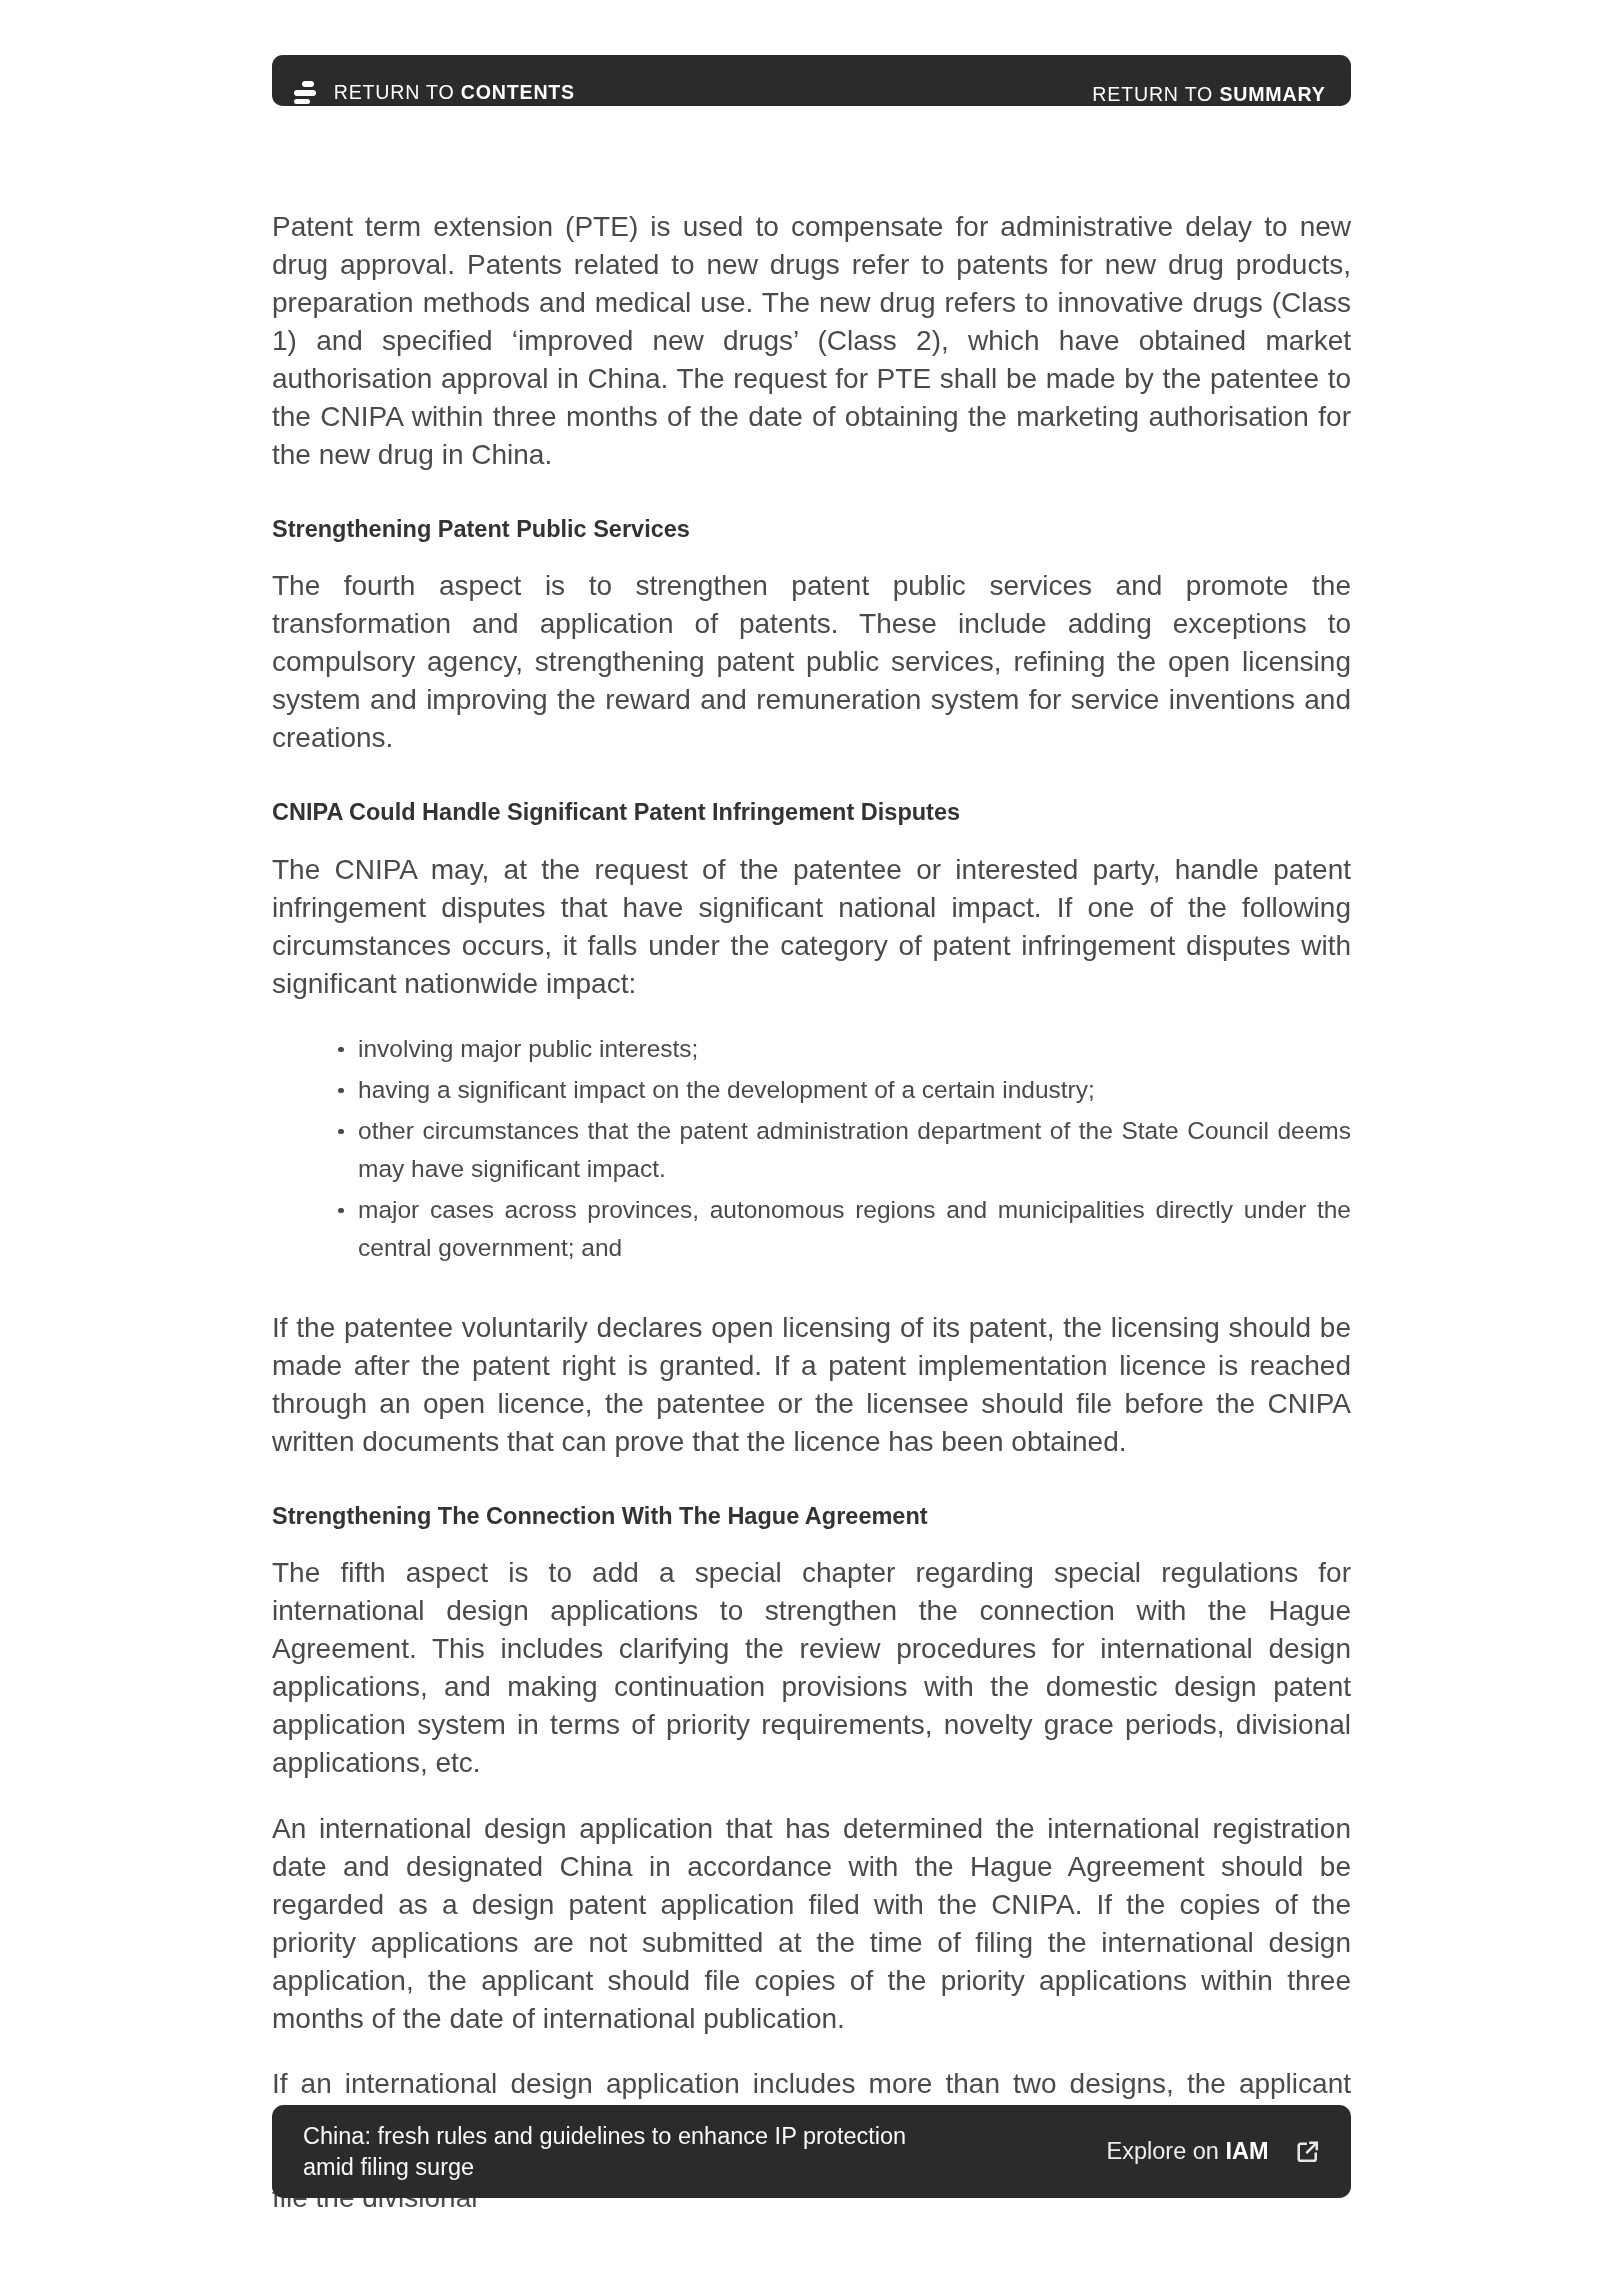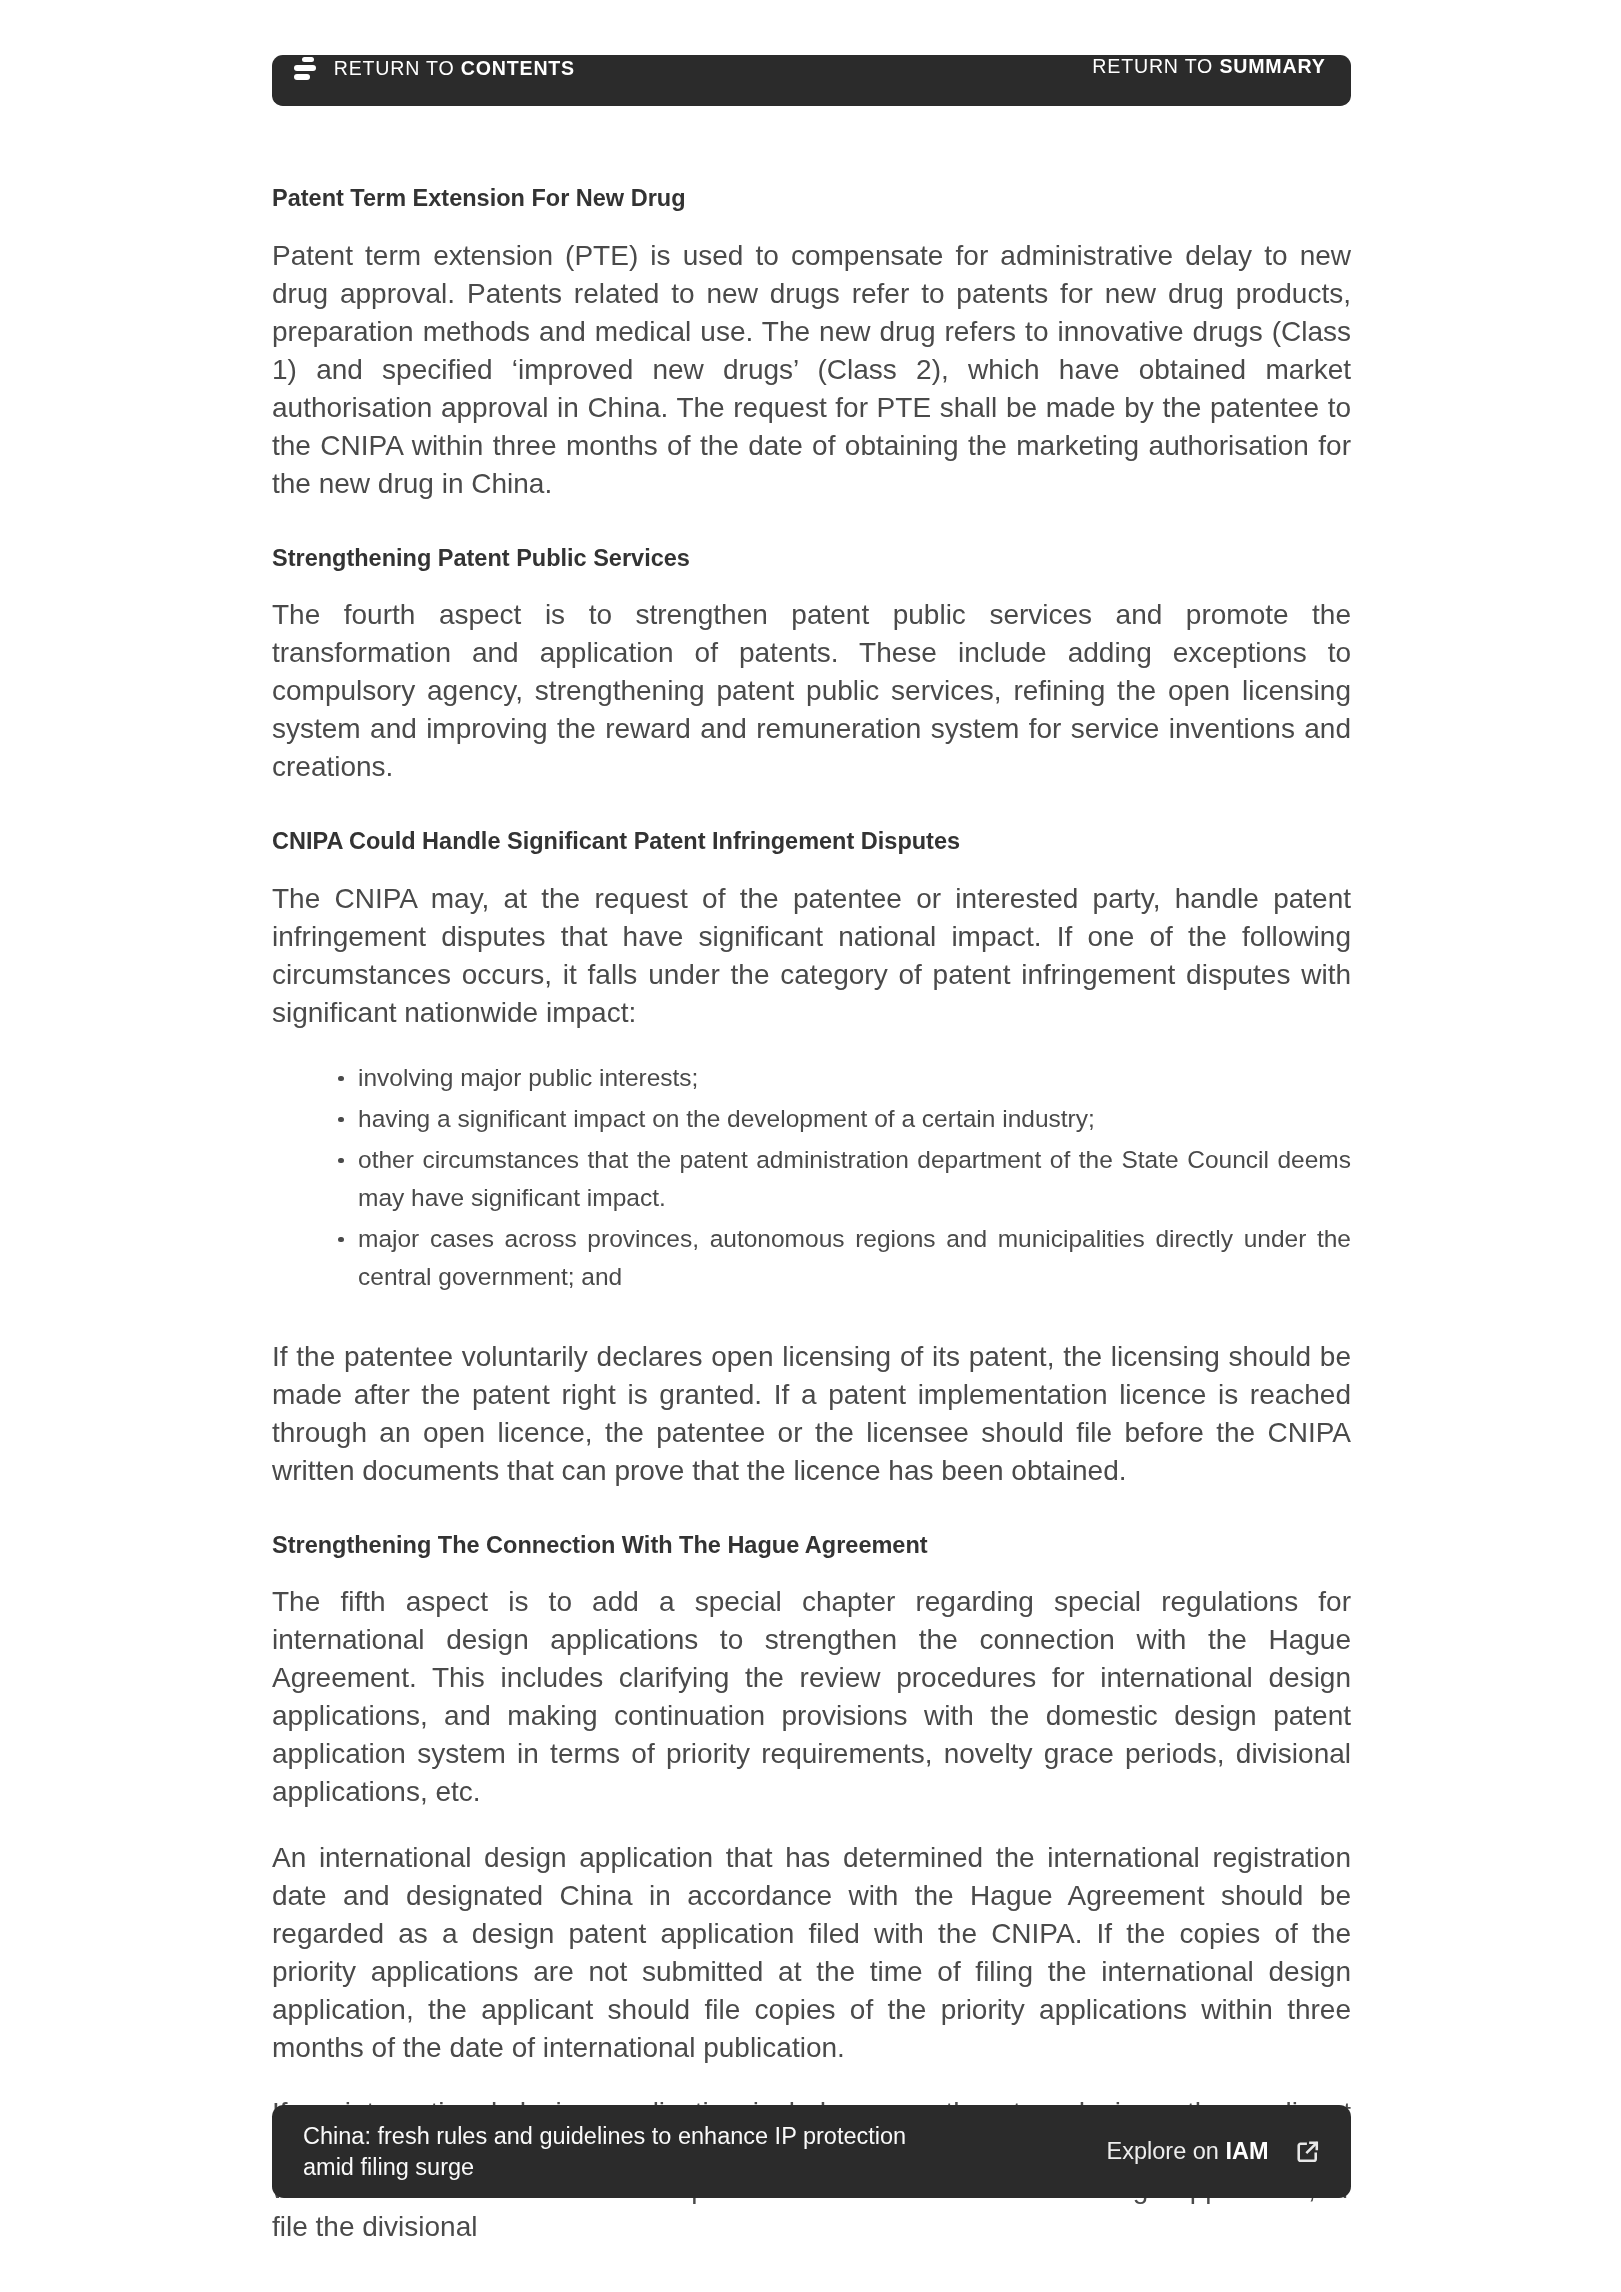--- a/index.html
+++ b/index.html
@@ -12,21 +12,21 @@
   }
   .page { position: absolute; inset: 0; background: #ffffff; }
 
   
   .nav-bar {
     position: absolute;
     left: 272px; top: 55px;
     width: 1079px; height: 51px;
     background: #2b2b2b;
     border-radius: 10.8px;
-    display: flex; align-items: flex-start; justify-content: space-between;
+    display: flex; align-items: flex-end; justify-content: space-between;
     padding: 0 25.5px 0 19.6px;
     color: #ffffff;
   }
   .nav-link {
     display: flex; align-items: center; gap: 15.7px;
     font-size: 19.6px; letter-spacing: 0.8px; color: #ffffff;
     cursor: pointer; white-space: pre;
   }
   .nav-link b { font-weight: 700; }
   .list-icon { width: 26.5px; height: 26.5px; display: flex; flex-direction: column; justify-content: center; gap: 2.9px; }
@@ -104,21 +104,20 @@
         <i class="b1"></i><i class="b2"></i><i class="b3"></i>
       </span>
       <span><span>RETURN TO </span><b>CONTENTS</b></span>
     </div>
     <div class="nav-link">
       <span><span>RETURN TO </span><b>SUMMARY</b></span>
     </div>
   </div>
 
   <div class="content">
-    <h3>Patent Term Extension For New Drug</h3>
     <p>Patent term extension (PTE) is used to compensate for administrative delay to new drug approval. Patents related to new drugs refer to patents for new drug products, preparation methods and medical use. The new drug refers to innovative drugs (Class 1) and specified ‘improved new drugs’ (Class 2), which have obtained market authorisation approval in China. The request for PTE shall be made by the patentee to the CNIPA within three months of the date of obtaining the marketing authorisation for the new drug in China.</p>
 
     <h3>Strengthening Patent Public Services</h3>
     <p>The fourth aspect is to strengthen patent public services and promote the transformation and application of patents. These include adding exceptions to compulsory agency, strengthening patent public services, refining the open licensing system and improving the reward and remuneration system for service inventions and creations.</p>
 
     <h3>CNIPA Could Handle Significant Patent Infringement Disputes</h3>
     <p>The CNIPA may, at the request of the patentee or interested party, handle patent infringement disputes that have significant national impact. If one of the following circumstances occurs, it falls under the category of patent infringement disputes with significant nationwide impact:</p>
 
     <ul class="criteria">
       <li><span class="bullet-dot"></span><span>involving major public interests;</span></li>

